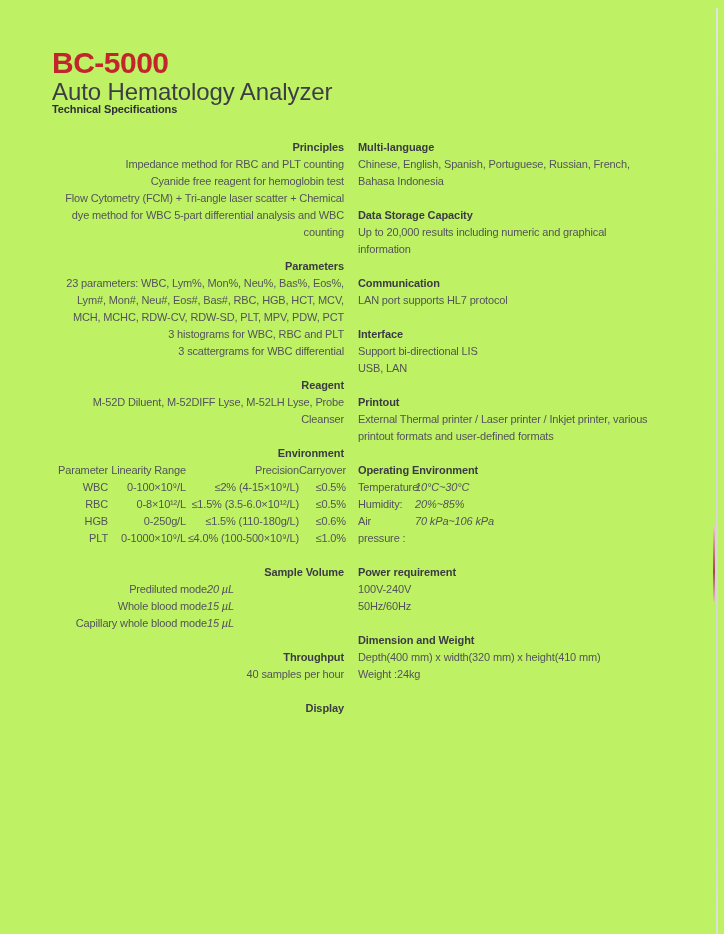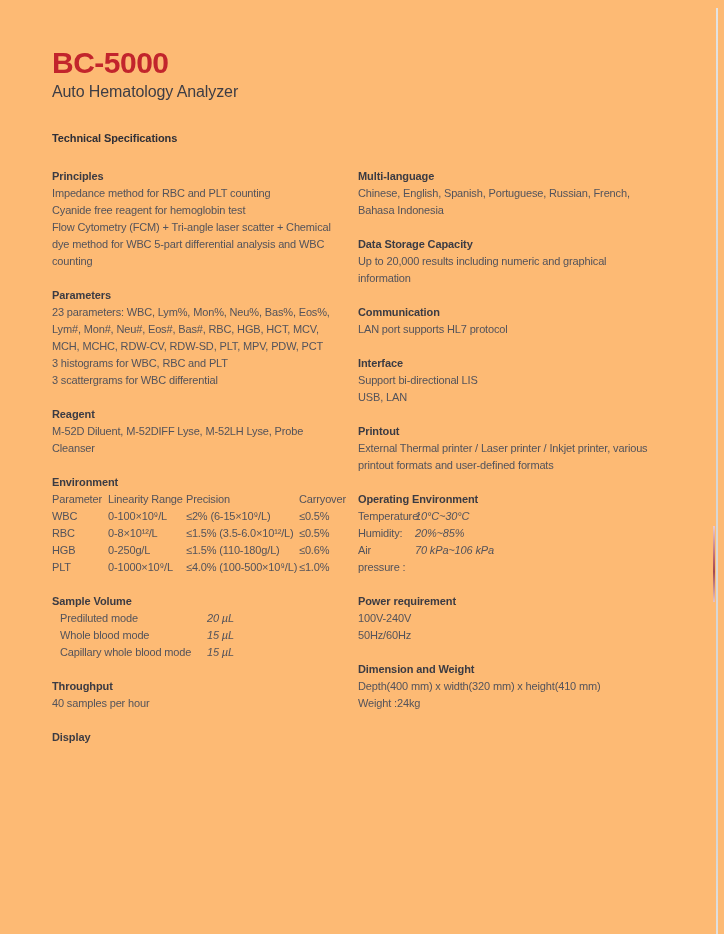--- a/index.html
+++ b/index.html
@@ -5,51 +5,50 @@
   * { margin: 0; padding: 0; box-sizing: border-box; }
   html, body { background: #ffffff; }
   body {
     width: 724px; height: 934px;
     position: relative;
     font-family: "Liberation Sans", sans-serif;
     overflow: hidden;
   }
   .page {
     position: absolute; inset: 0;
-    background: #fdba74;
+    background: #bef264;
   }
   
   .edge-shadow {
     position: absolute; top: 8px; bottom: 0; left: 716px; width: 2px;
     background: linear-gradient(to bottom, #e3e3e3, #d7d7d7 30%, #d7d7d7 90%, #e0e0e0);
   }
   .pink-artifact {
     position: absolute; left: 713px; top: 526px; width: 2px; height: 76px;
     background: linear-gradient(to bottom, #ecc9cb, #b96169 45%, #a34a50 60%, #e7c2c4);
   }
 
   .content { position: absolute; left: 52px; top: 46px; width: 600px; }
 
   .title {
     font-size: 30px; font-weight: 700; letter-spacing: -0.5px;
     color: #c2252c; line-height: 34px;
   }
   .subtitle {
-    font-size: 16px; font-weight: 400; color: #3d3d45;
+    font-size: 24px; font-weight: 400; color: #3d3d45;
     line-height: 22px; margin-top: 1px; letter-spacing: -0.1px;
   }
   .techspec {
-    margin-top: 29px;
     font-size: 11px; font-weight: 700; color: #2f2f37;
     letter-spacing: -0.1px;
   }
 
   .columns { display: flex; margin-top: 24px; }
   .col { font-size: 11px; letter-spacing: -0.15px; color: #53535b; line-height: 17px; }
-  .col-left  { width: 292px; margin-right: 14px; }
+  .col-left  { width: 292px; margin-right: 14px; text-align: right; }
   .col-right { width: 294px; }
 
   .sec { margin-bottom: 17px; }
   .h { font-weight: 700; color: #3b3b43; letter-spacing: -0.1px; }
   .ln { color: #53535b; }
 
   
   .ptable { display: grid; grid-template-columns: 56px 78px 113px 1fr; }
   .ptable .cell { white-space: nowrap; overflow: visible; }
   .ptable .head { color: #53535b; }
@@ -97,21 +96,21 @@
         <div class="sec">
           <div class="h">Environment</div>
           <div class="ptable">
             <div class="cell head">Parameter</div>
             <div class="cell head">Linearity Range</div>
             <div class="cell head">Precision</div>
             <div class="cell head">Carryover</div>
 
             <div class="cell">WBC</div>
             <div class="cell">0-100×10⁹/L</div>
-            <div class="cell">≤2% (6-15×10⁹/L)</div>
+            <div class="cell">≤2% (4-15×10⁹/L)</div>
             <div class="cell">≤0.5%</div>
 
             <div class="cell">RBC</div>
             <div class="cell">0-8×10¹²/L</div>
             <div class="cell">≤1.5% (3.5-6.0×10¹²/L)</div>
             <div class="cell">≤0.5%</div>
 
             <div class="cell">HGB</div>
             <div class="cell">0-250g/L</div>
             <div class="cell">≤1.5% (110-180g/L)</div>

